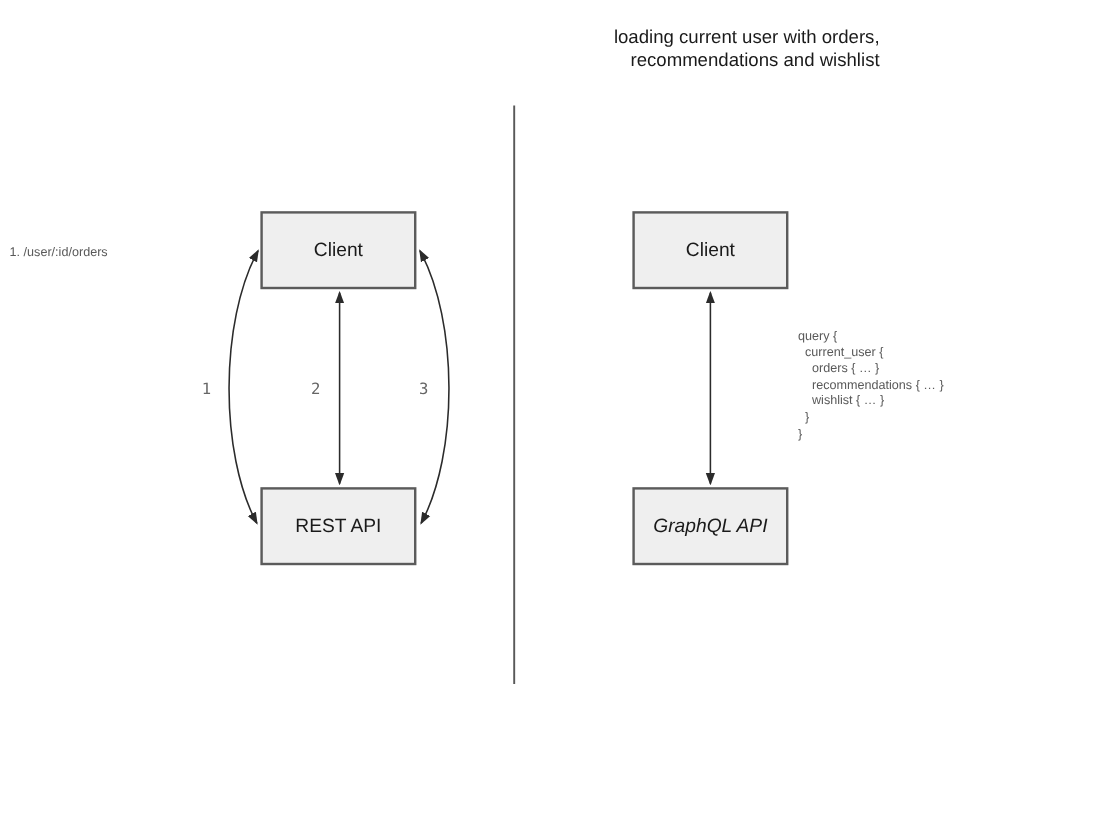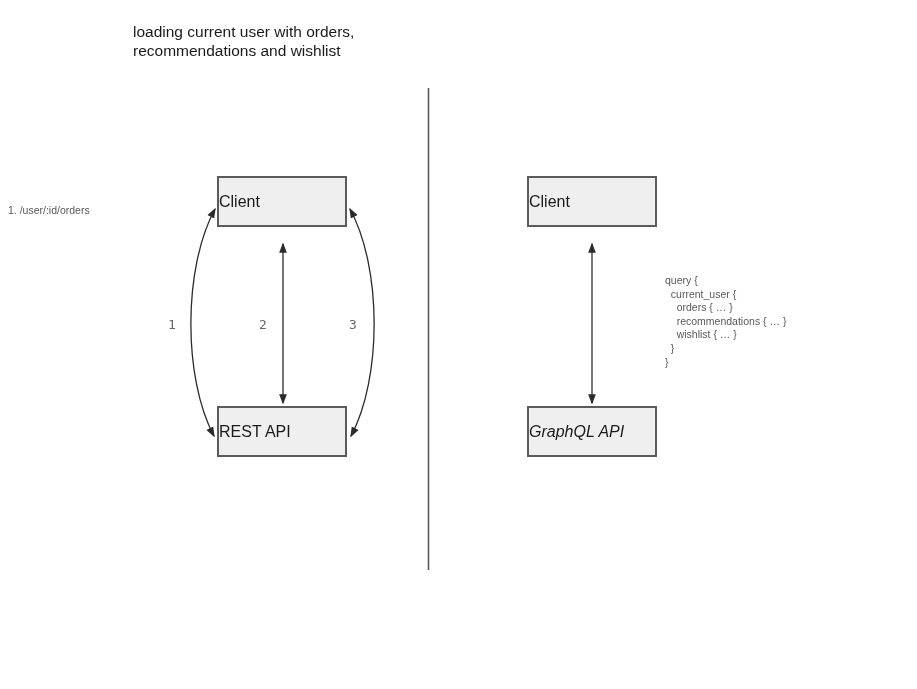--- a/index.html
+++ b/index.html
@@ -11,30 +11,30 @@
     overflow: hidden;
   }
   .canvas {
     position: absolute; left: 0; top: 0;
     width: 917px; height: 689px;
     background: #ffffff;
   }
   .title {
     position: absolute;
     left: 133px; top: 22px; width: 600px;
-    text-align: left;
+    text-align: right;
     font-size: 15.5px; line-height: 19px;
     color: #1a1a1a;
   }
   .node-box {
     position: absolute;
-    width: 130px; height: 51px;
+    width: 130px; height: 65px;
     background: #efefef;
     border: 2px solid #5b5b5b;
-    display: flex; align-items: center; justify-content: flex-start;
+    display: flex; align-items: center; justify-content: center;
     font-size: 16px; color: #1a1a1a;
   }
   .box-client-left  { left: 217px; top: 176px; }
   .box-rest         { left: 217px; top: 406px; }
   .box-client-right { left: 527px; top: 176px; }
   .box-graphql      { left: 527px; top: 406px; font-style: italic; }
   .code {
     font-family: Liberation Sans, sans-serif;
     color: #595959;
     white-space: pre;

